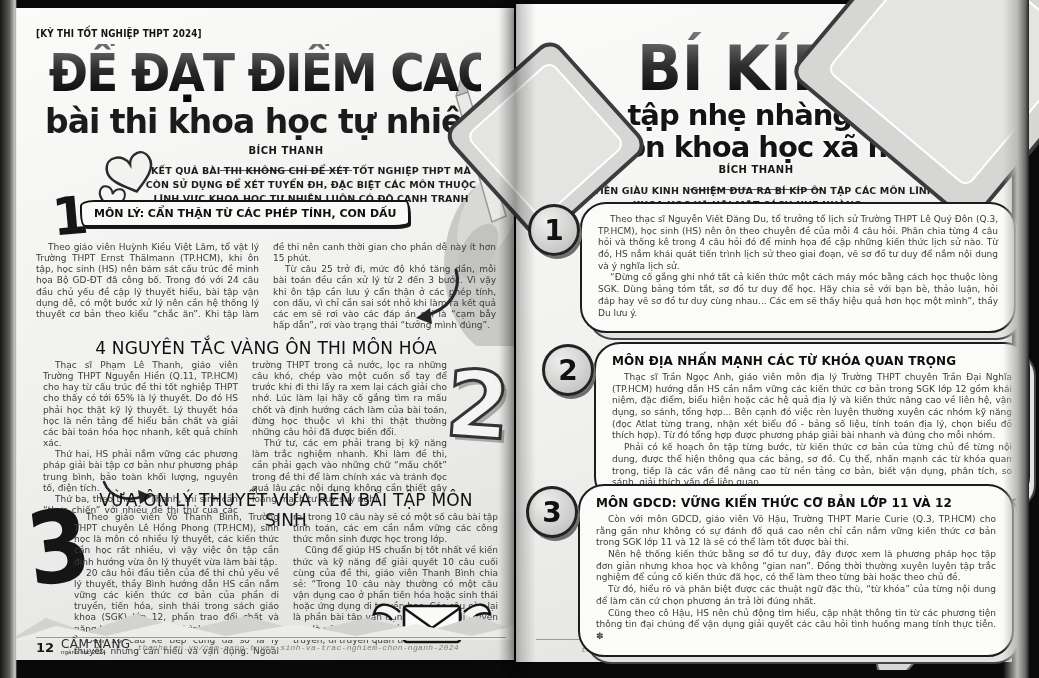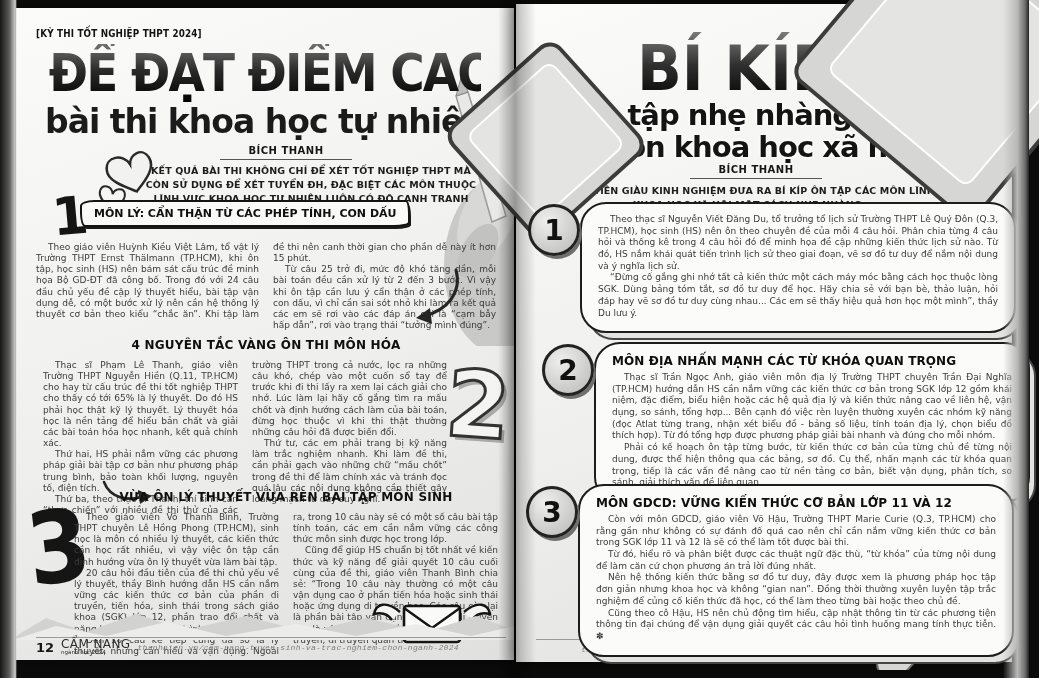--- a/index.html
+++ b/index.html
@@ -29,21 +29,21 @@
   }
 
   
   .kicker{
     position:absolute;left:20px;top:20px;font-size:10px;font-weight:bold;color:#121212;
     letter-spacing:.2px;transform:scaleX(.88);transform-origin:left center;white-space:nowrap;
   }
   .author{
     position:absolute;text-align:center;font-size:10px;font-weight:bold;color:#161616;letter-spacing:.5px;
   }
-  .author span{display:inline-block;border-bottom:1px solid #555;padding:0 28px 3px 28px;}
+  .author span{display:inline-block;border-bottom:1px solid #555;padding:0 28px 14px 28px;}
   .intro{
     position:absolute;text-align:center;font-size:9.5px;font-weight:bold;color:#1d1d1d;
     line-height:1.45;letter-spacing:.1px;
   }
   .cols{column-count:2;column-gap:14px;font-size:9px;line-height:1.24;color:#3b3b3b;text-align:justify;}
   .cols p{margin:0;text-indent:12px;}
 
   
   .l-title1{
     position:absolute;left:14px;top:36px;width:470px;text-align:center;
@@ -58,21 +58,21 @@
   }
   .l-author{left:130px;top:137px;width:280px;}
   .l-intro{left:128px;top:156px;width:334px;}
   .section-head-box{
     position:absolute;background:#fafaf8;border:2px solid #141414;
     border-radius:14px 4px 16px 5px / 6px 14px 5px 14px;
     padding:5px 12px;font-size:11px;font-weight:800;color:#101010;white-space:nowrap;
     box-shadow:2px 3px 0 -1px #1a1a1a;
   }
   .section-head-line{
-    position:absolute;text-align:center;font-size:12px;font-weight:700;color:#0f0f0f;letter-spacing:.2px;
+    position:absolute;text-align:center;font-size:17px;font-weight:400;color:#0f0f0f;letter-spacing:.2px;
   }
   .big-num{position:absolute;font-weight:900;color:#151515;line-height:1;}
   #l-num1{left:36px;top:182px;font-size:52px;transform:rotate(-5deg);}
   #l-num2{
     left:430px;top:352px;font-size:92px;font-weight:800;transform:rotate(4deg);
     color:#f4f4f2;-webkit-text-stroke:3px #333;text-shadow:4px 4px 0 #a9a9a7;
   }
   #l-num3{left:8px;top:490px;font-size:100px;transform:rotate(-7deg) scaleX(.9);}
   #l-sec1-body{position:absolute;left:20px;top:234px;width:460px;}
   #l-sec2-body{position:absolute;left:27px;top:352px;width:404px;}
@@ -259,22 +259,22 @@
         <p>Thạc sĩ Trần Ngọc Anh, giáo viên môn địa lý Trường THPT chuyên Trần Đại Nghĩa (TP.HCM) hướng dẫn HS cần nắm vững các kiến thức cơ bản trong SGK lớp 12 gồm khái niệm, đặc điểm, biểu hiện hoặc các hệ quả địa lý và kiến thức nâng cao về liên hệ, vận dụng, so sánh, tổng hợp... Bên cạnh đó việc rèn luyện thường xuyên các nhóm kỹ năng (đọc Atlat từng trang, nhận xét biểu đồ - bảng số liệu, tính toán địa lý, chọn biểu đồ thích hợp). Từ đó tổng hợp được phương pháp giải bài nhanh và đúng cho mỗi nhóm.</p>
         <p>Phải có kế hoạch ôn tập từng bước, từ kiến thức cơ bản của từng chủ đề từng nội dung, được thể hiện thông qua các bảng, sơ đồ. Cụ thể, nhấn mạnh các từ khóa quan trọng, tiếp là các vấn đề nâng cao từ nền tảng cơ bản, biết vận dụng, phân tích, so sánh, giải thích vấn đề liên quan.</p>
       </div>
   </div>
 
   <div class="num-circle" style="left:10px;top:482px;">3</div>
   <div class="bubble" style="left:62px;top:480px;">
     <h3>MÔN GDCD: VỮNG KIẾN THỨC CƠ BẢN LỚP 11 VÀ 12</h3>
     <div class="body">
         <p>Còn với môn GDCD, giáo viên Võ Hậu, Trường THPT Marie Curie (Q.3, TP.HCM) cho rằng gần như không có sự đánh đố quá cao nên chỉ cần nắm vững kiến thức cơ bản trong SGK lớp 11 và 12 là sẽ có thể làm tốt được bài thi.</p>
+        <p>Nên hệ thống kiến thức bằng sơ đồ tư duy, đây được xem là phương pháp học tập đơn giản nhưng khoa học và không “gian nan”. Đồng thời thường xuyên luyện tập trắc nghiệm để củng cố kiến thức đã học, có thể làm theo từng bài hoặc theo chủ đề.</p>
         <p>Từ đó, hiểu rõ và phân biệt được các thuật ngữ đặc thù, “từ khóa” của từng nội dung để làm căn cứ chọn phương án trả lời đúng nhất.</p>
-        <p>Nên hệ thống kiến thức bằng sơ đồ tư duy, đây được xem là phương pháp học tập đơn giản nhưng khoa học và không “gian nan”. Đồng thời thường xuyên luyện tập trắc nghiệm để củng cố kiến thức đã học, có thể làm theo từng bài hoặc theo chủ đề.</p>
         <p>Cũng theo cô Hậu, HS nên chủ động tìm hiểu, cập nhật thông tin từ các phương tiện thông tin đại chúng để vận dụng giải quyết các câu hỏi tình huống mang tính thực tiễn. ✽</p>
       </div>
   </div>
 
   <div class="footer right-side">
     <span class="footer-url">thanhnien.vn/cam-nang-tuyen-sinh-va-trac-nghiem-chon-nganh-2024</span>
     <span class="brand">
       <span class="b1">CẨM NANG</span>
       <span class="b2">ngành học 2024</span>
     </span>

